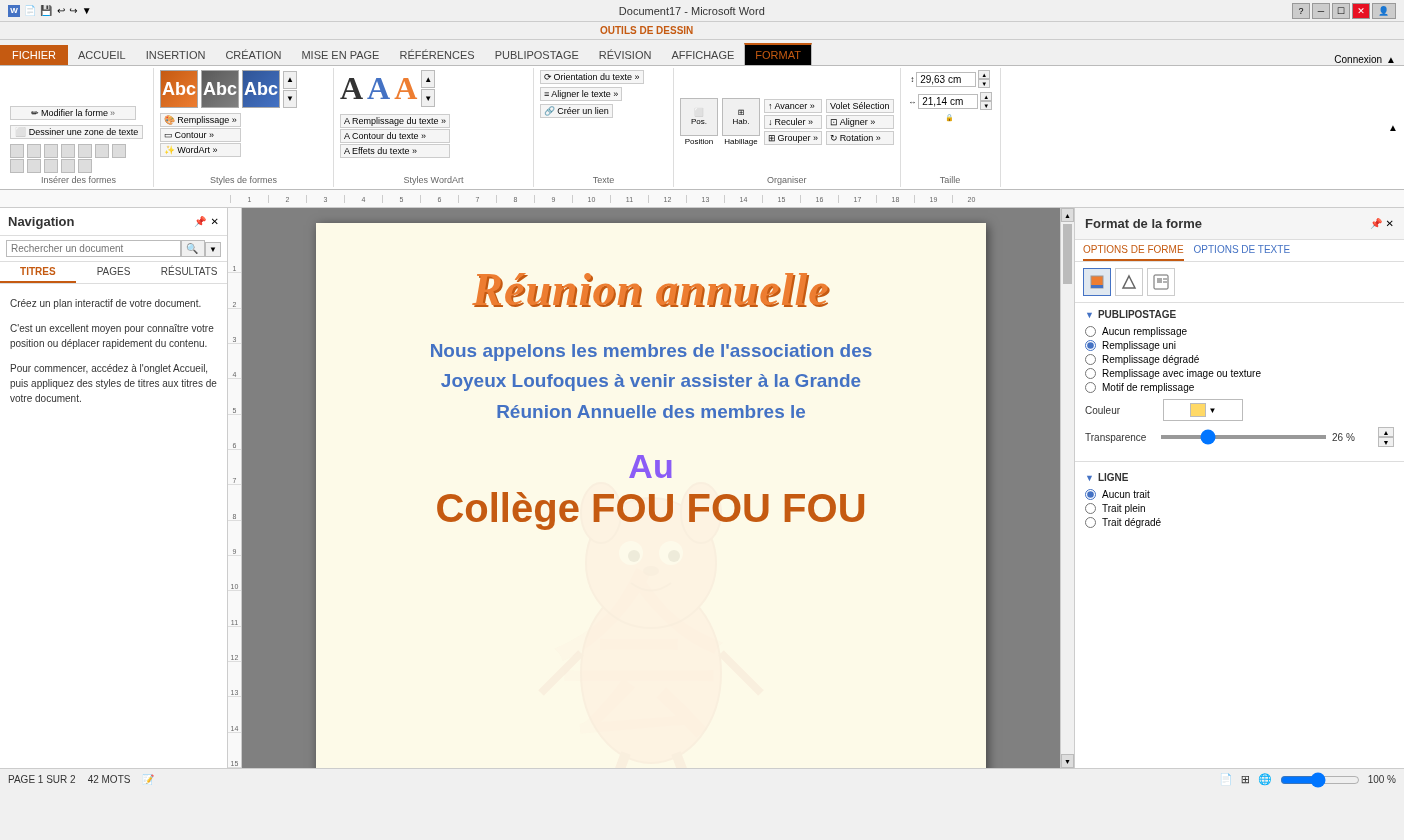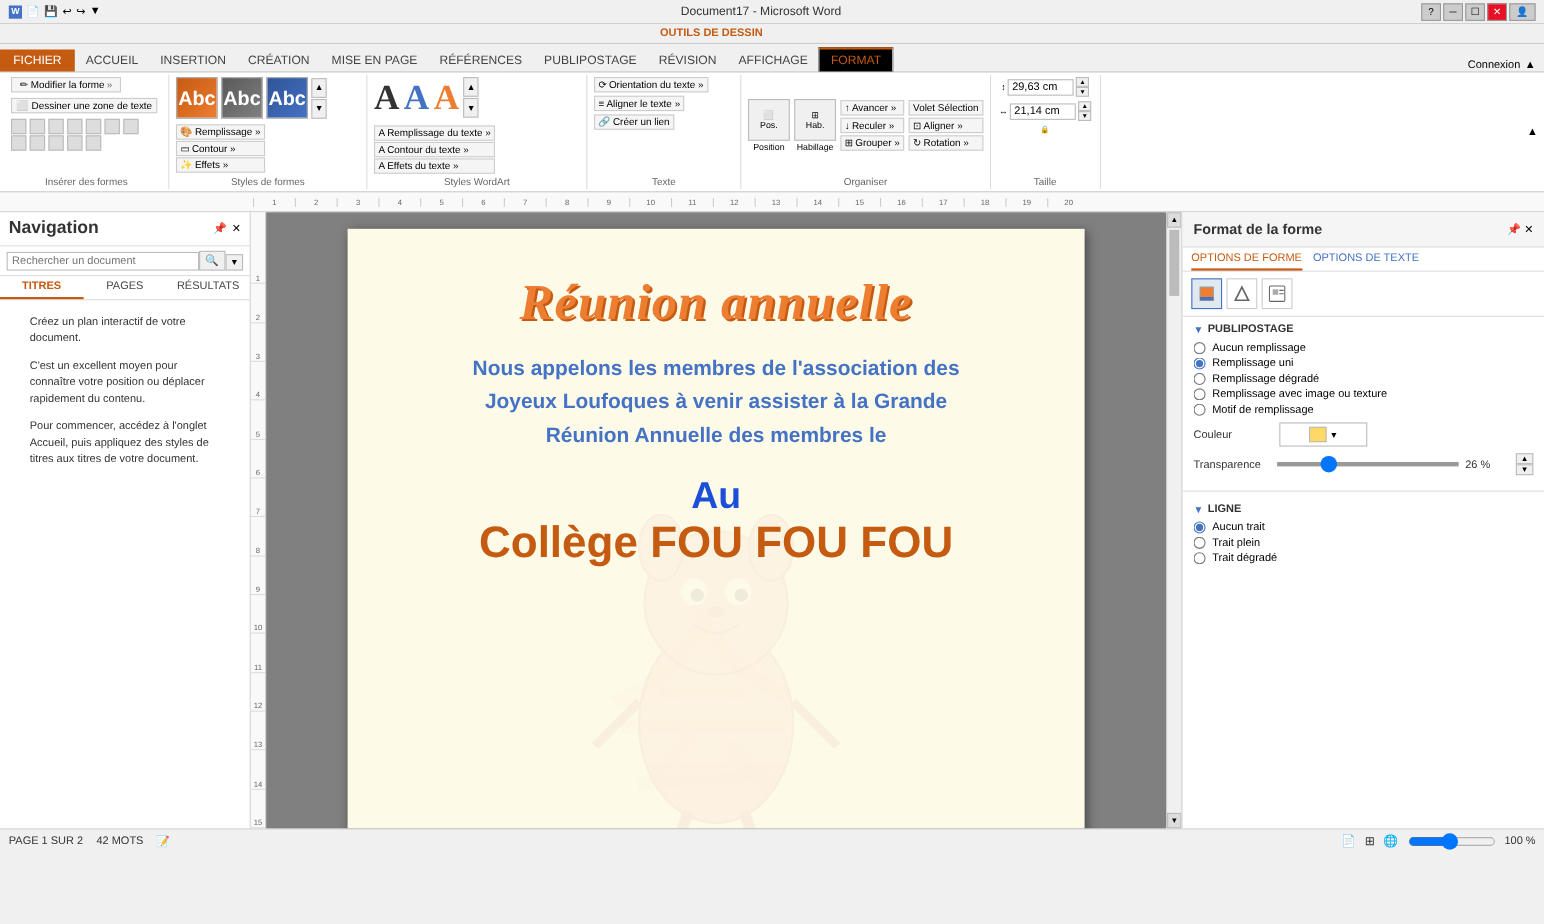--- a/index.html
+++ b/index.html
@@ -40,29 +40,29 @@
     #ruler { background: #f9f9f9; height: 18px; border-bottom: 1px solid #ccc; display: flex; align-items: center; padding-left: 230px; overflow: hidden; }
     .ruler-marks { display: flex; font-size: 8px; color: #666; }
     .ruler-mark { width: 38px; text-align: center; border-left: 1px solid #ccc; height: 8px; display: flex; align-items: flex-end; justify-content: center; font-size: 7px; }
 
     
     #main { display: flex; height: calc(840px - 22px - 26px - 80px - 18px - 22px); }
 
     
     #nav-panel { width: 228px; background: white; border-right: 1px solid #ccc; display: flex; flex-direction: column; flex-shrink: 0; }
     #nav-header { display: flex; justify-content: space-between; align-items: center; padding: 6px 8px; border-bottom: 1px solid #ddd; }
-    #nav-title { font-size: 16px; font-weight: bold; color: #333; }
+    #nav-title { font-size: 13px; font-weight: bold; color: #333; }
     #nav-controls { display: flex; gap: 4px; }
     #nav-search { display: flex; align-items: flex-end; padding: 4px 6px; border-bottom: 1px solid #ddd; }
     #nav-search input { flex: 1; border: 1px solid #bbb; padding: 2px 4px; font-size: 10px; }
     #nav-search-btn { background: #f0f0f0; border: 1px solid #bbb; padding: 2px 4px; cursor: pointer; }
     #nav-tabs { display: flex; border-bottom: 1px solid #ddd; }
     .nav-tab { flex: 1; text-align: center; padding: 4px 2px; font-size: 10px; cursor: pointer; border-bottom: 2px solid transparent; color: #444; }
     .nav-tab.active { color: #c55a11; border-bottom: 2px solid #c55a11; font-weight: bold; text-align: center; }
-    #nav-content { padding: 12px 27px; font-size: 10px; color: #333; line-height: 1.5; }
+    #nav-content { padding: 12px 10px; font-size: 10px; color: #333; line-height: 1.5; }
     #nav-content p { margin-bottom: 10px; }
 
     
     #doc-area { flex: 1; background: #808080; overflow: hidden; position: relative; }
     #doc-page { background: #fdfae8; width: 680px; min-height: 680px; margin: 20px auto; position: relative; padding: 40px 60px; box-shadow: 2px 2px 8px rgba(0,0,0,0.4); }
 
     .doc-title-text {
       font-size: 52px;
       font-weight: bold;
       color: #ed7d31;
@@ -204,21 +204,21 @@
     <span style="font-size:10px;cursor:pointer;">Connexion</span>
     <span style="font-size:10px;">▲</span>
   </div>
 </div>
 
 <div id="ribbon-content">
 
   <div class="ribbon-group" style="min-width:150px;">
     <div class="ribbon-group-content" style="flex-direction:column; align-items:flex-start;">
       <div style="display:flex; gap:2px; margin-bottom:2px;">
-        <button class="ribbon-btn" style="font-size:9px; padding:1px 7px;">✏ Modifier la forme <span class="small-arrow">»</span></button>
+        <button class="ribbon-btn" style="font-size:9px; padding:1px 20px;margin-top:36px;">✏ Modifier la forme <span class="small-arrow">»</span></button>
       </div>
       <div style="display:flex; gap:2px; margin-bottom:2px;">
         <button class="ribbon-btn" style="font-size:9px; padding:1px 4px;">⬜ Dessiner une zone de texte</button>
       </div>
 
       <div style="display:grid; grid-template-columns: repeat(7,16px); gap:1px;">
         <div style="width:14px;height:14px;background:#ddd;border:1px solid #bbb;cursor:pointer;"></div>
         <div style="width:14px;height:14px;background:#ddd;border:1px solid #bbb;cursor:pointer;"></div>
         <div style="width:14px;height:14px;background:#ddd;border:1px solid #bbb;cursor:pointer;"></div>
         <div style="width:14px;height:14px;background:#ddd;border:1px solid #bbb;cursor:pointer;"></div>
@@ -242,21 +242,21 @@
         <div class="abc-btn" style="background:linear-gradient(135deg,#595959,#808080);color:white;border:1px solid #aaa;width:38px;height:38px;font-size:18px;font-weight:bold;cursor:pointer;display:flex;align-items:center;justify-content:center;">Abc</div>
         <div class="abc-btn" style="background:linear-gradient(135deg,#2f5496,#4472c4);color:white;border:1px solid #aaa;width:38px;height:38px;font-size:18px;font-weight:bold;cursor:pointer;display:flex;align-items:center;justify-content:center;">Abc</div>
         <div style="display:flex;flex-direction:column;gap:1px;">
           <button style="width:14px;height:18px;font-size:8px;background:#f0f0f0;border:1px solid #bbb;cursor:pointer;">▲</button>
           <button style="width:14px;height:18px;font-size:8px;background:#f0f0f0;border:1px solid #bbb;cursor:pointer;">▼</button>
         </div>
       </div>
       <div style="display:flex;flex-direction:column;gap:1px;margin-top:2px;">
         <button class="ribbon-btn" style="font-size:9px;padding:1px 3px;">🎨 <span>Remplissage »</span></button>
         <button class="ribbon-btn" style="font-size:9px;padding:1px 3px;">▭ <span>Contour »</span></button>
-        <button class="ribbon-btn" style="font-size:9px;padding:1px 3px;">✨ <span>Effets »</span></button>
+        <button class="ribbon-btn" style="font-size:9px;padding:1px 3px;">✨ <span>WordArt »</span></button>
       </div>
     </div>
     <div class="ribbon-group-label">Styles de formes</div>
   </div>
 
   <div class="ribbon-group" style="min-width:200px;">
     <div class="ribbon-group-content" style="flex-direction:column;align-items:flex-start;">
 
       <div style="display:flex;align-items:center;gap:4px;margin-bottom:4px;">
         <span style="font-size:32px;font-weight:bold;color:#333;font-family:serif;">A</span>
@@ -449,21 +449,21 @@
 
       <div class="doc-title-text" style="font-size:46px;font-weight:bold;color:#ed7d31;text-align:center;font-family:'Times New Roman',serif;font-style:italic;letter-spacing:1px;margin-bottom:10px;position:relative;z-index:2;">
         <span>Réunion annuelle</span>
       </div>
 
       <div class="doc-body-text" style="font-size:19px;font-weight:bold;color:#4472c4;text-align:center;line-height:1.6;margin:20px auto;max-width:500px;position:relative;z-index:2;">
         <span>Nous appelons les membres de l'association des Joyeux Loufoques à venir assister à la Grande Réunion Annuelle des membres le</span>
       </div>
 
 
-      <div class="doc-au-text" style="font-size:34px;font-weight:bold;color:#1d4ed8;text-align:center;margin-top:20px;position:relative;z-index:2;">
+      <div class="doc-au-text" style="font-size:34px;font-weight:bold;color:#8b5cf6;text-align:center;margin-top:20px;position:relative;z-index:2;">
         <span>Au</span>
       </div>
 
       <div class="doc-college-text" style="font-size:40px;font-weight:bold;color:#c55a11;text-align:center;position:relative;z-index:2;">
         <span>Collège FOU FOU FOU</span>
       </div>
     </div>
 
   </div>
 

